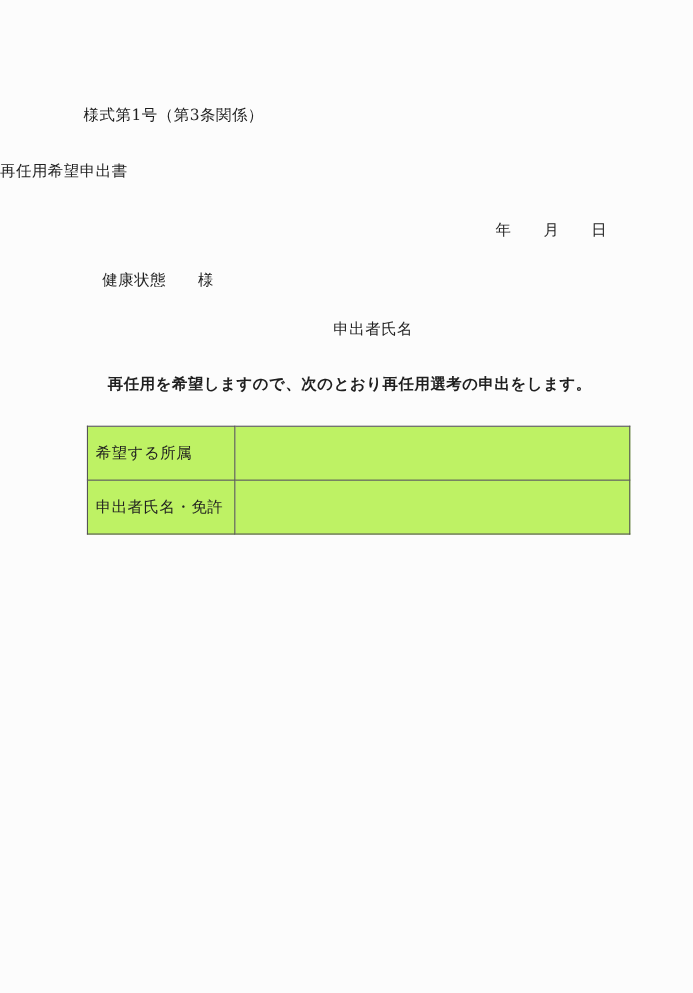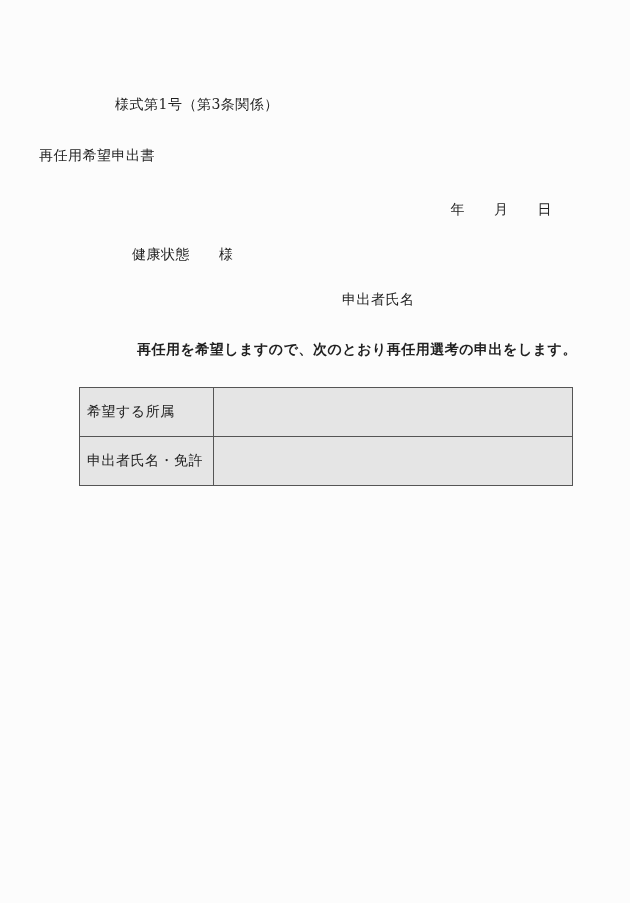--- a/index.html
+++ b/index.html
@@ -14,21 +14,20 @@
     background: #fcfcfc;
     font-family: "DejaVu Serif", "Liberation Serif", serif;
     color: #1f1f1f;
     font-size: 14px;
     overflow: hidden;
   }
   .line {
     position: absolute;
     white-space: pre;
     letter-spacing: 0.5px;
-    margin-left: 39px;
   }
   .form-number { left: 76px;  top: 96px;  }
   .doc-title   { left: 0;     top: 147px; width: 630px; text-align: left; }
   .date-line   { right: 78px; top: 201px; }
   .addressee   { left: 93px;  top: 246px; }
   .applicant   { left: 303px; top: 291px; text-align: right; }
   .body-text   { left: 98px;  top: 341px; font-weight: bold; }
 
   .form-table {
     position: absolute;
@@ -39,21 +38,21 @@
     table-layout: fixed;
     font-size: 14px;
     color: #1f1f1f;
   }
   .form-table td {
     border: 1px solid #555555;
     height: 48px;
     padding: 0 6px 0 7px;
     vertical-align: middle;
     letter-spacing: 0.5px;
-    background: #e5e5e5;
+    background: #bef264;
   }
   .form-table td.label-cell { width: 120px; }
   .form-table td.value-cell { width: 345px; }
 </style>
 </head>
 <body>
 
 <div class="page">
 
   <div class="line form-number">様式第1号（第3条関係）</div>

